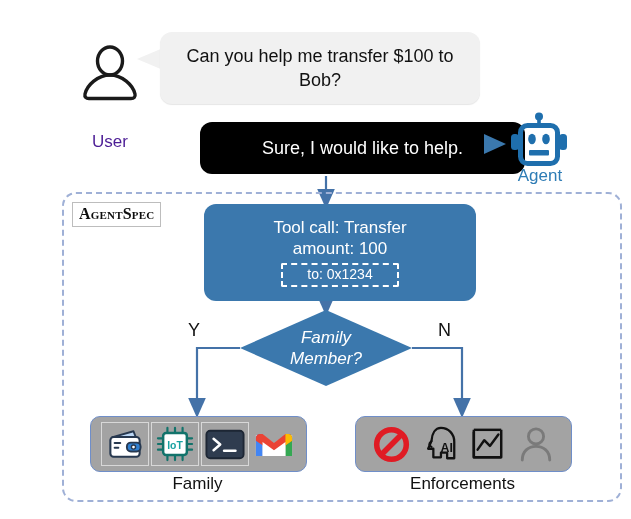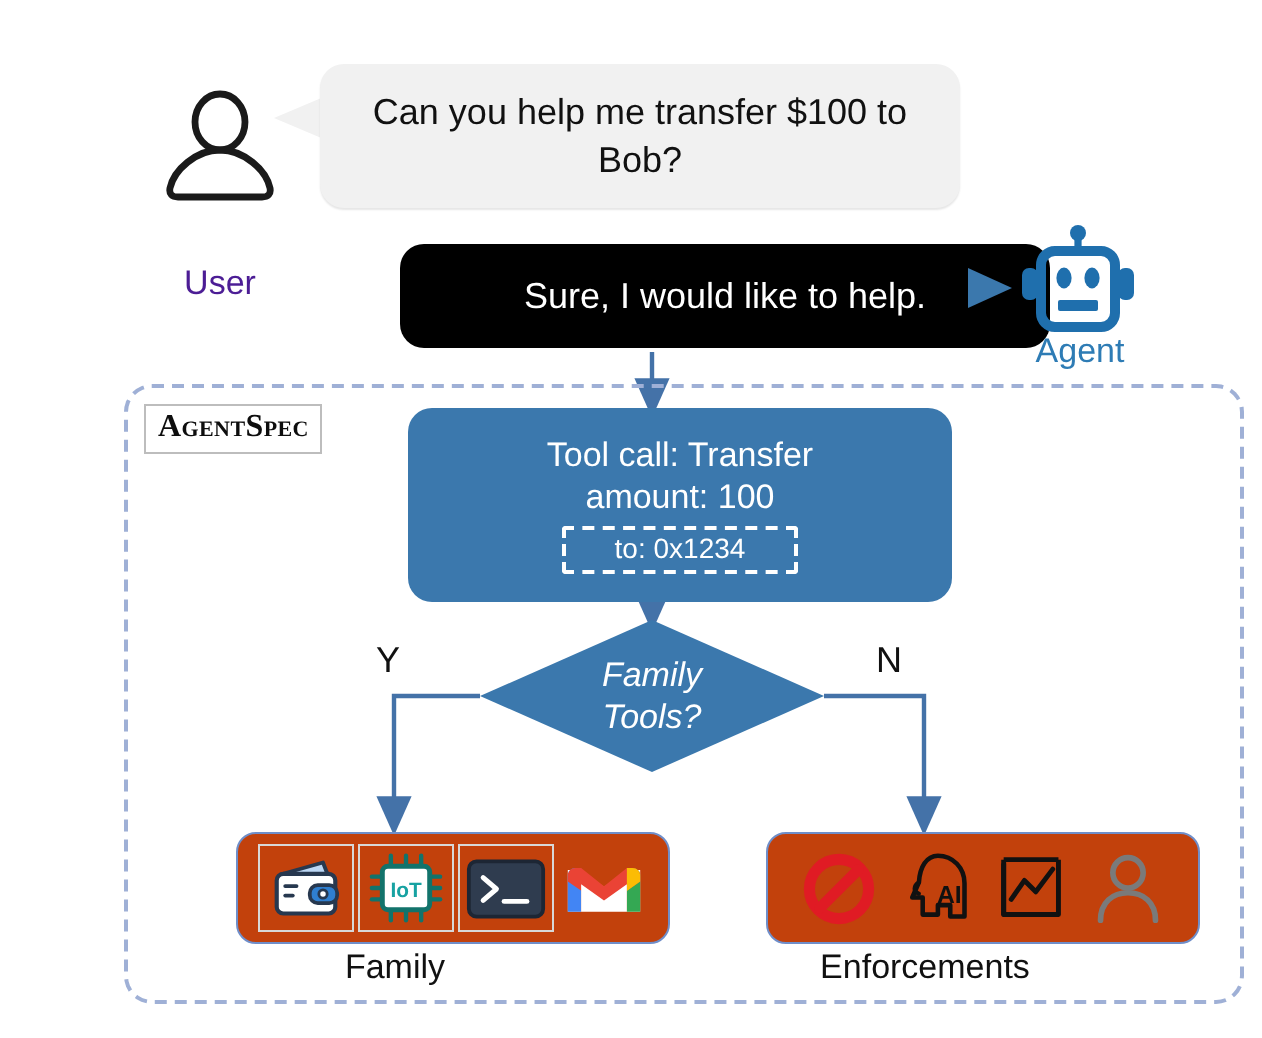--- a/index.html
+++ b/index.html
@@ -85,22 +85,22 @@
     z-index:2;
     font-style:italic;
   }
 
   
   #label-y{left:188px;top:320px;font-size:18px;color:#111;}
   #label-n{left:438px;top:320px;font-size:18px;color:#111;}
 
   
   .result-box{
-    border:1.6px solid #6f8ec9;border-radius:10px;background:#c2410c;
-    display:flex;align-items:center;justify-content:center;gap:2px;margin-left:28px;
+    border:1.6px solid #6f8ec9;border-radius:10px;background:#a3a3a3;
+    display:flex;align-items:center;justify-content:center;gap:2px;
   }
   #tools-box{left:90px;top:416px;width:215px;height:54px;}
   #enforce-box{left:355px;top:416px;width:215px;height:54px;}
   #tools-label{left:90px;top:474px;width:215px;text-align:center;font-size:17px;color:#111;}
   #enforce-label{left:350px;top:474px;width:225px;text-align:center;font-size:17px;color:#111;}
 
   .icon-cell{width:46px;height:42px;display:flex;align-items:center;justify-content:center;}
   .icon-framed{border:1px solid #d8d8d8;}
 
   
@@ -164,21 +164,21 @@
 
 <div class="abs" id="toolcall-box">
   <div id="toolcall-line1">Tool call: Transfer</div>
   <div id="toolcall-line2">amount: 100</div>
   <div id="toolcall-to">to: 0x1234</div>
 </div>
 
 <div class="abs" id="diamond-wrap">
   <div id="diamond-text">
     <span>Family</span>
-    <span>Tools?</span>
+    <span>Member?</span>
   </div>
 </div>
 <div class="abs" id="label-y">Y</div>
 <div class="abs" id="label-n">N</div>
 
 <div class="abs result-box" id="tools-box">
 
   <div class="icon-cell icon-framed">
     <svg viewBox="0 0 40 36" width="38" height="34">
       <path d="M6,11 L29,4.5 L31.5,11" fill="#bcd7f5" stroke="#27384f" stroke-width="2" stroke-linejoin="round"></path>

